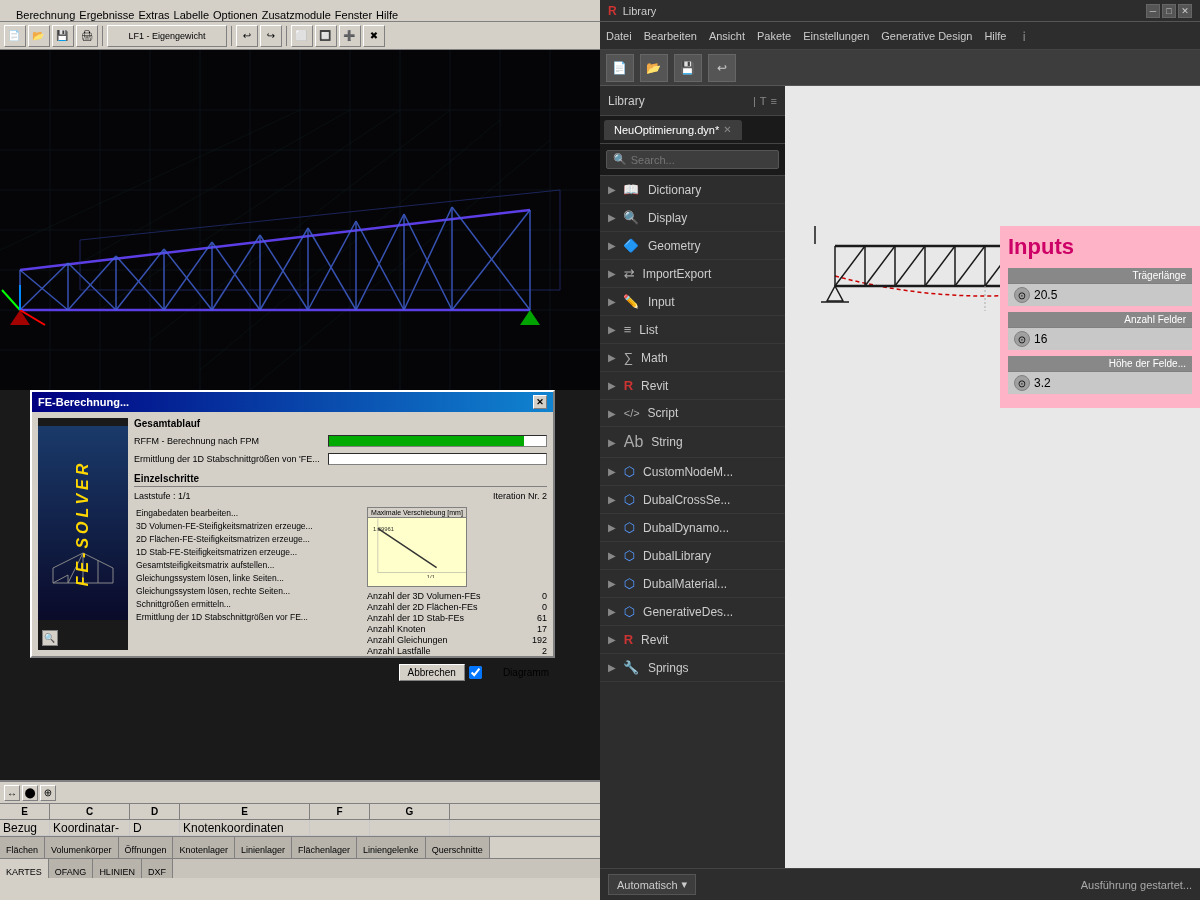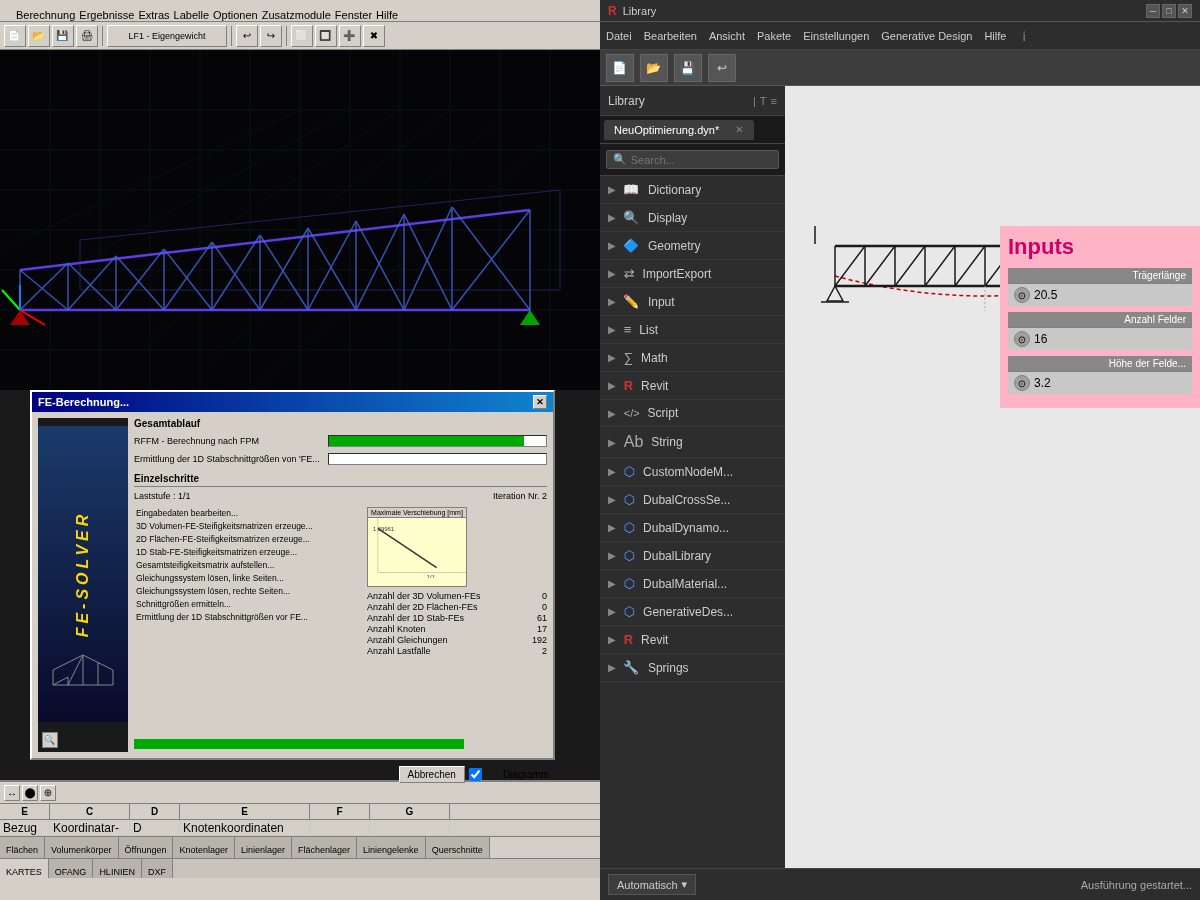--- a/index.html
+++ b/index.html
@@ -66,21 +66,21 @@
       top: 0; left: 0;
       width: 100%; height: 100%;
     }
 
     
     .fe-dialog {
       position: absolute;
       top: 390px;
       left: 30px;
       width: 525px;
-      height: 370px;
+      height: 268px;
       background: #d4d0c8;
       border: 2px solid #808080;
       border-top-color: #fff;
       border-left-color: #fff;
       z-index: 10;
     }
     .fe-dialog-title {
       background: linear-gradient(to right, #000080, #1084d0);
       color: white;
       padding: 3px 6px;
@@ -847,21 +847,21 @@
       <div class="library-header">
         <span class="library-label">Library</span>
         <div class="library-icons">
           <span class="lib-icon">|</span>
           <span class="lib-icon">T</span>
           <span class="lib-icon">≡</span>
         </div>
       </div>
 
       <div style="display:flex;background:#1a1a1a;height:28px;border-bottom:1px solid #444;padding:0 4px;align-items:center;">
-        <div style="background:#3d3d3d;color:#fff;font-size:11px;padding:4px 10px;border-radius:3px 3px 0 0;display:flex;align-items:center;gap:16px;">
+        <div style="background:#3d3d3d;color:#fff;font-size:11px;padding:4px 10px;border-radius:3px 3px 0 0;display:flex;align-items:center;gap:4px;">
           <span>NeuOptimierung.dyn*</span>
           <span style="color:#888;font-size:10px;cursor:pointer;">✕</span>
         </div>
       </div>
 
       <div class="search-box">
         <div class="search-input-wrap">
           <span class="search-icon-txt">🔍</span>
           <input class="search-input" type="text" placeholder="Search..." style="">
         </div>

